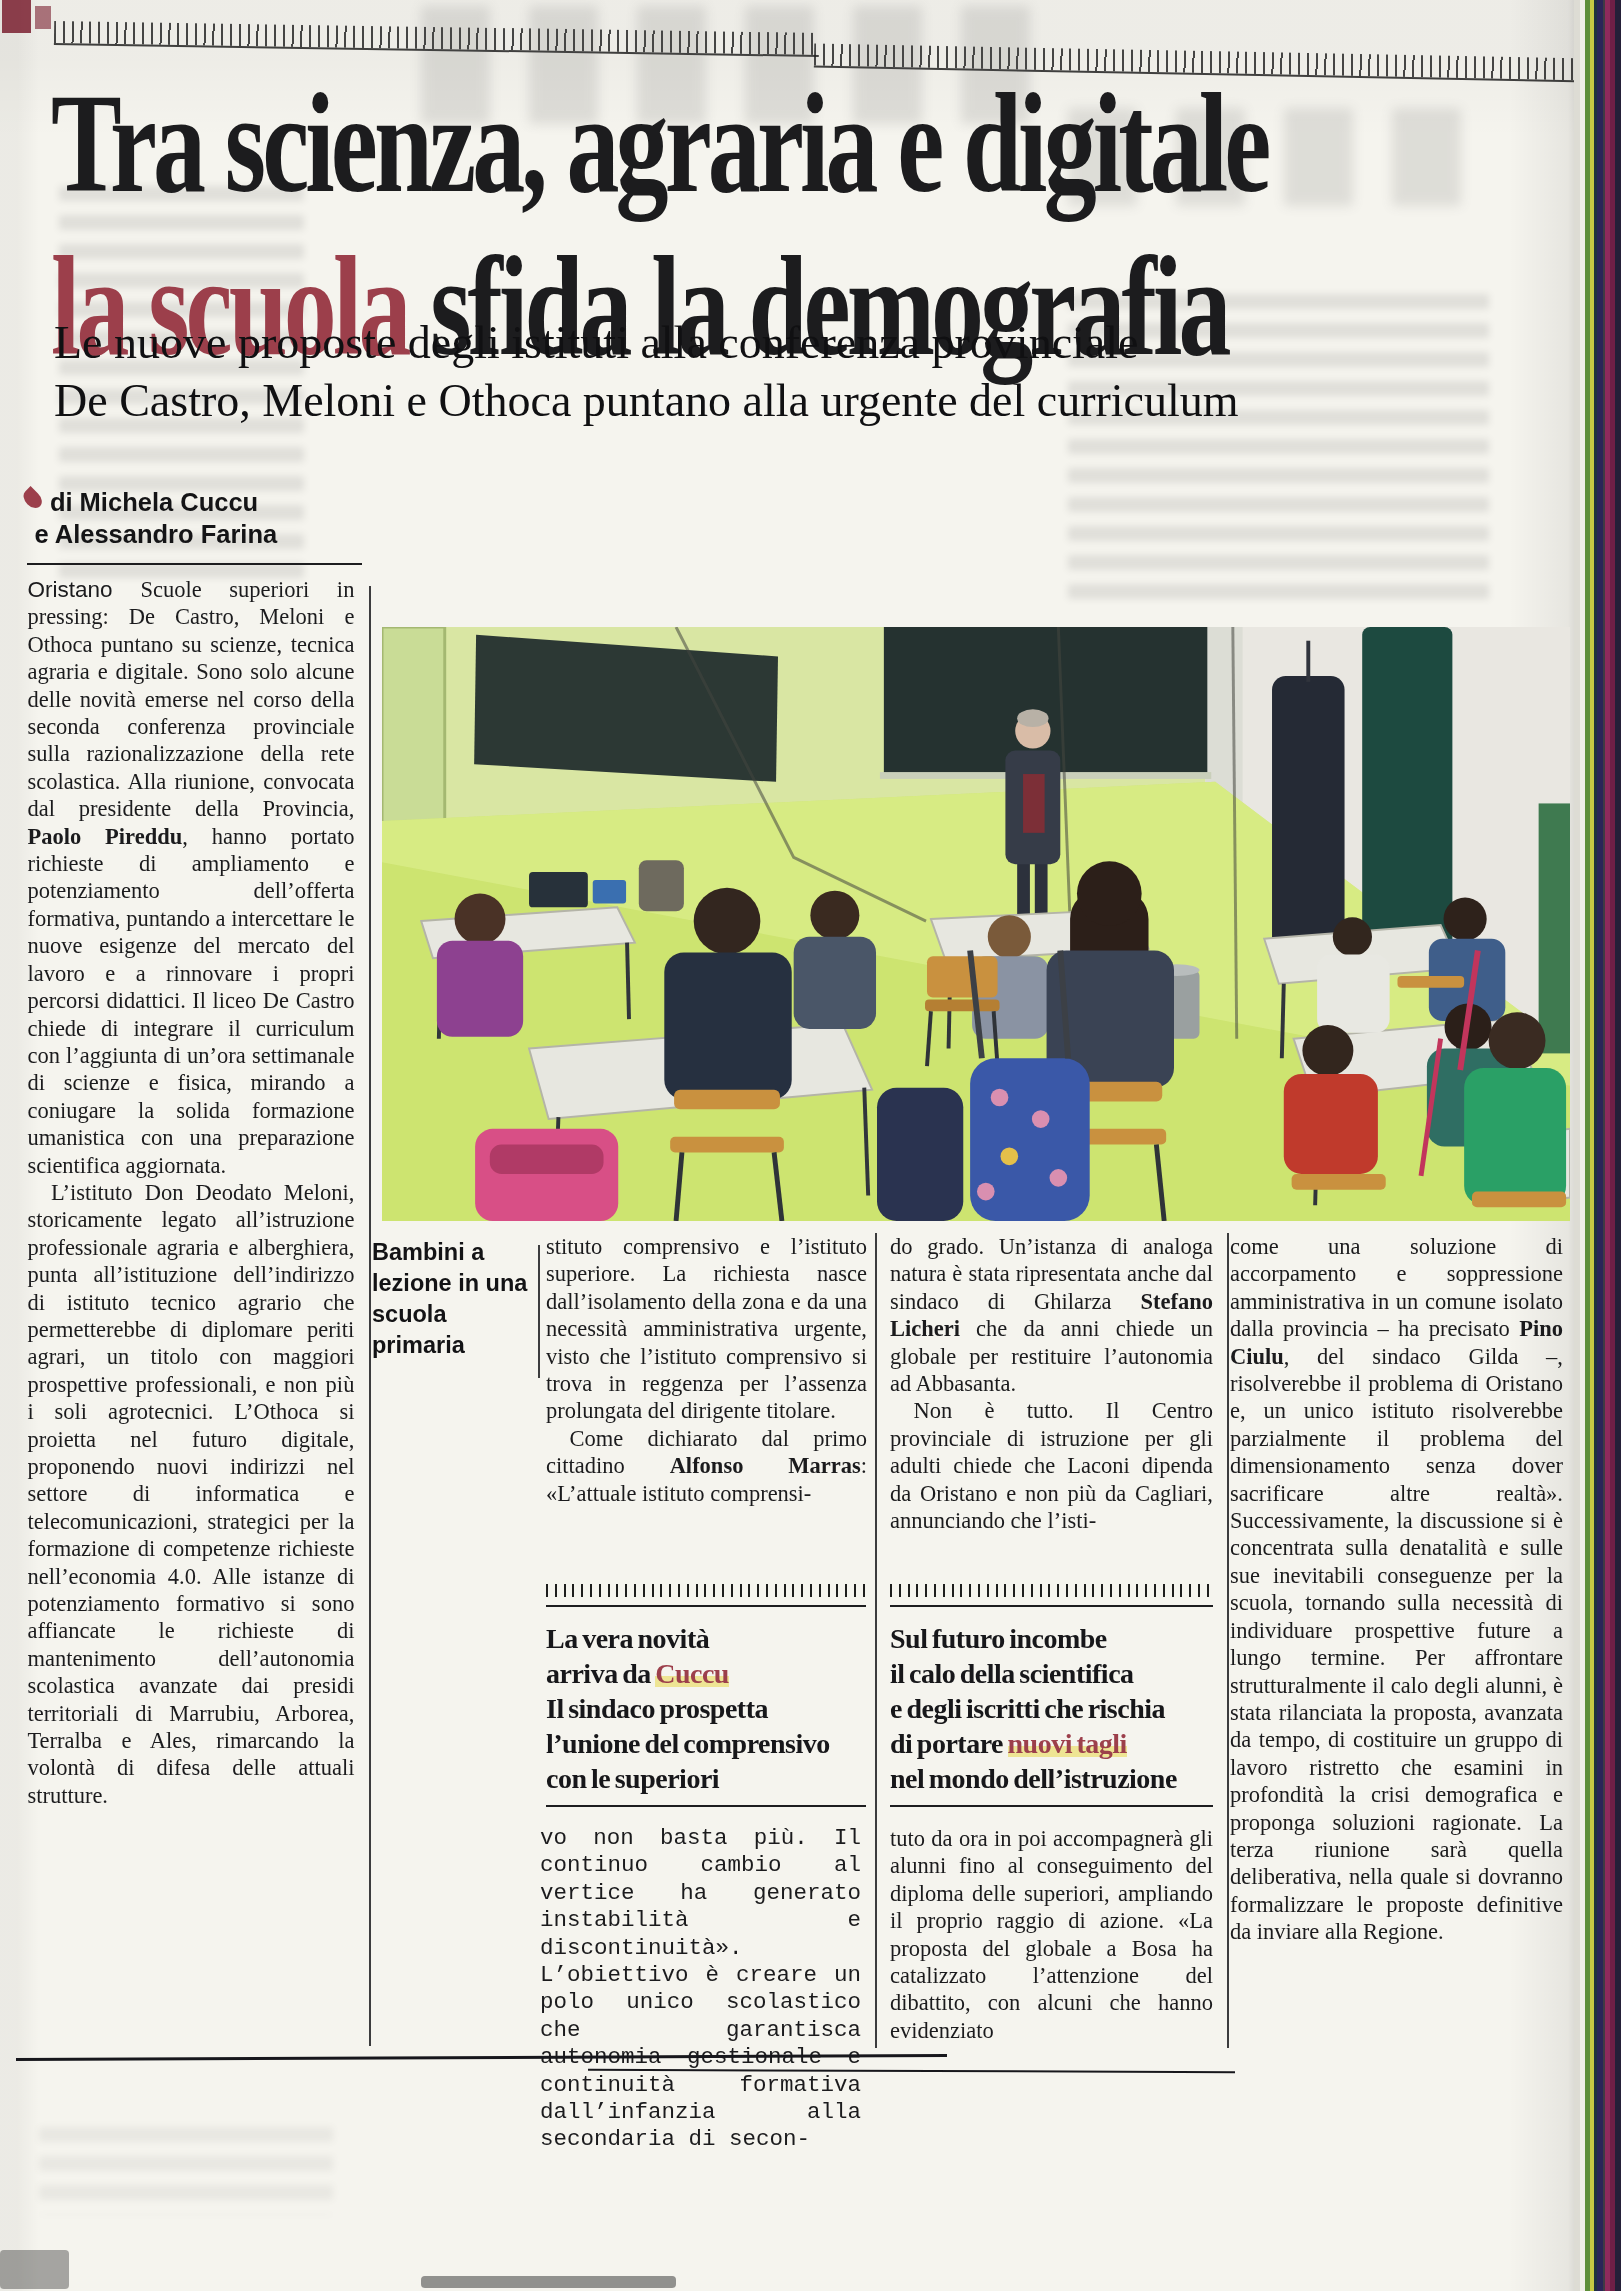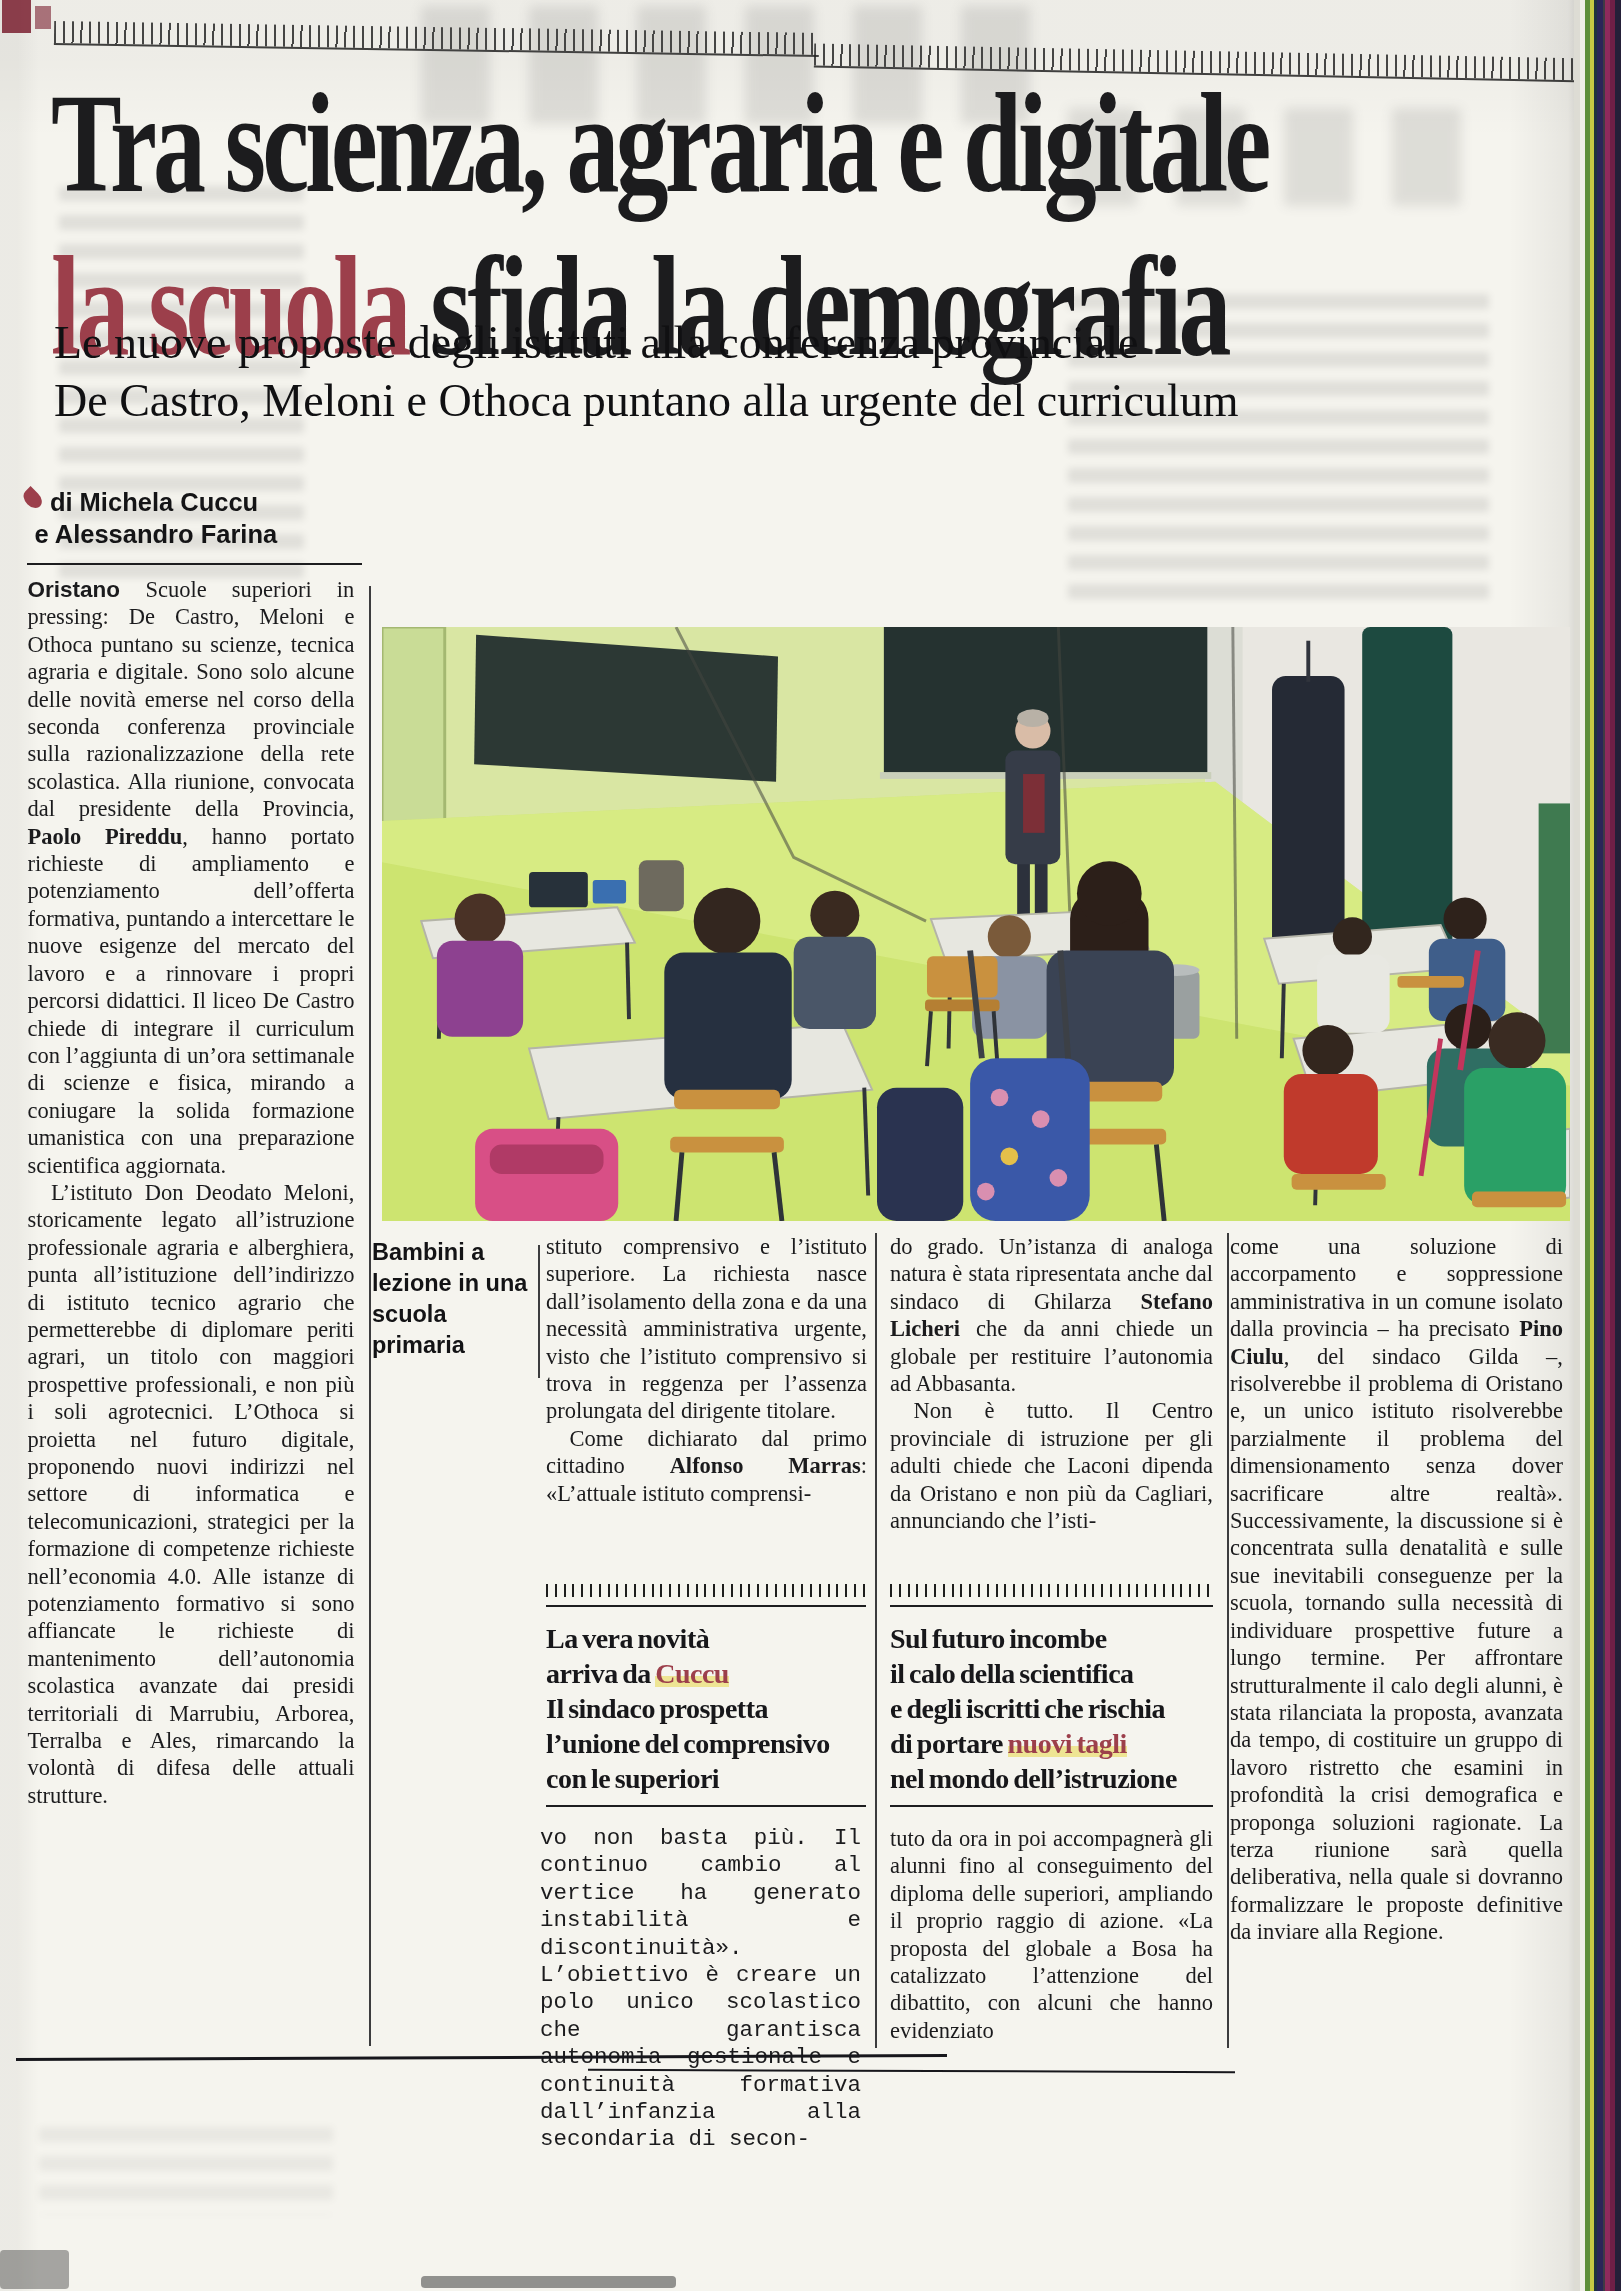--- a/index.html
+++ b/index.html
@@ -50,21 +50,21 @@
   .byline{position:absolute; left:27.4px; top:486px; width:333px;
     font-family:"Liberation Sans",sans-serif; font-weight:700; font-size:25.5px; line-height:32px; color:#141416;}
   .byline .drop{display:inline-block; width:14.7px; height:20.6px; margin-right:7.8px;
     background:var(--accent-red,#9c3f4b); border-radius:60% 60% 60% 0; transform:rotate(135deg) translateY(2px);}
   .byline-rule{position:absolute; left:27.4px; top:563px; width:335px; height:2px; background:#1d1d1f;}
   
   .bodytext{position:absolute; font-size:22.5px; line-height:27.4px; text-align:justify; color:var(--body-ink,#1b1b1d);}
   .bodytext p{margin:0;}
   .bodytext p.ind{text-indent:23.5px;}
   .sg-b{font-weight:700;}
-  .sg-lead{font-family:"Liberation Sans",sans-serif; font-weight:700;margin-top:12px;}
+  .sg-lead{font-family:"Liberation Sans",sans-serif; font-weight:400;margin-top:12px;}
   .sg-redhl{color:var(--accent-red,#9c3f4b);
     background:linear-gradient(180deg, transparent 58%, rgba(232,216,74,.55) 58% 92%, transparent 92%);}
   .vrule{position:absolute; width:2px; background:#3c3c3e;}
   .ticks{position:absolute; height:12.7px;
     background:repeating-linear-gradient(90deg,#1d1d1d 0 2px, transparent 2px 8.8px);}
   .hrule{position:absolute; height:2px; background:#1d1d1f;}
   .subhead{position:absolute; font-weight:700; font-size:28px; line-height:35px;
     letter-spacing:-0.5px; word-spacing:-2px; color:#17171a;}
   .caption{position:absolute; left:372px; top:1237px; width:157px;
     font-family:"Liberation Sans",sans-serif; font-size:23.5px; line-height:31px; font-weight:600; color:#131315;}

